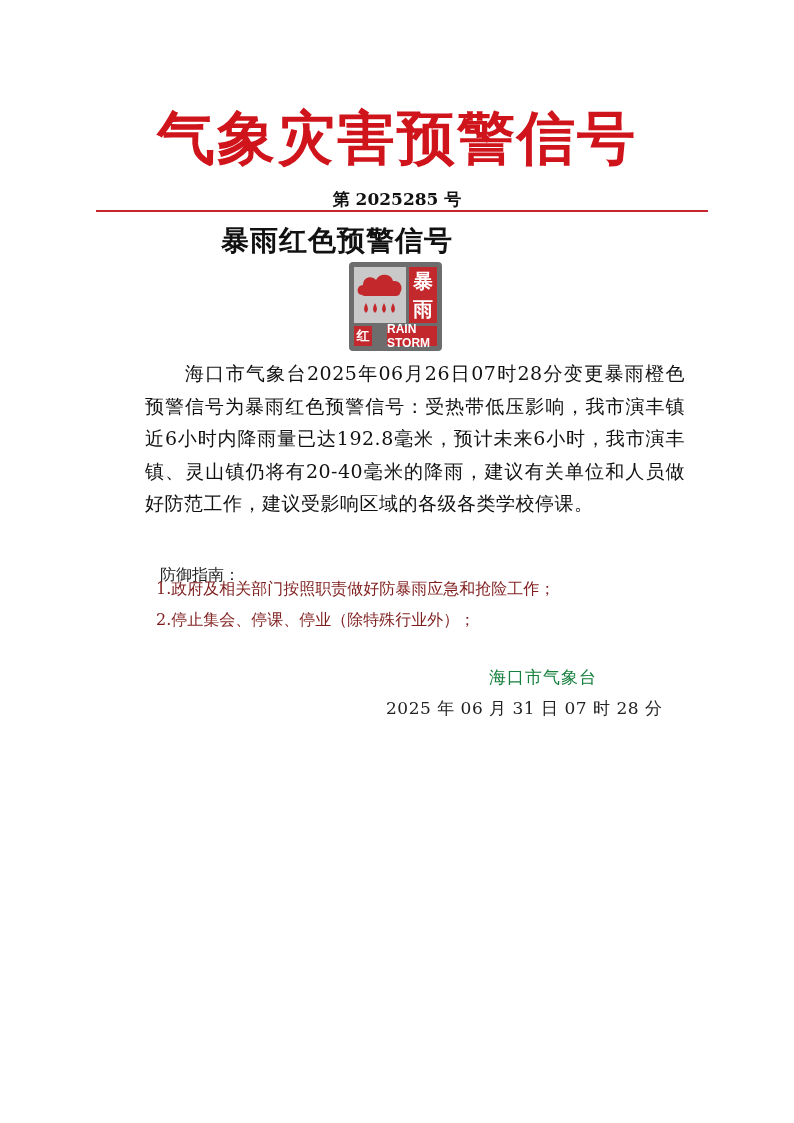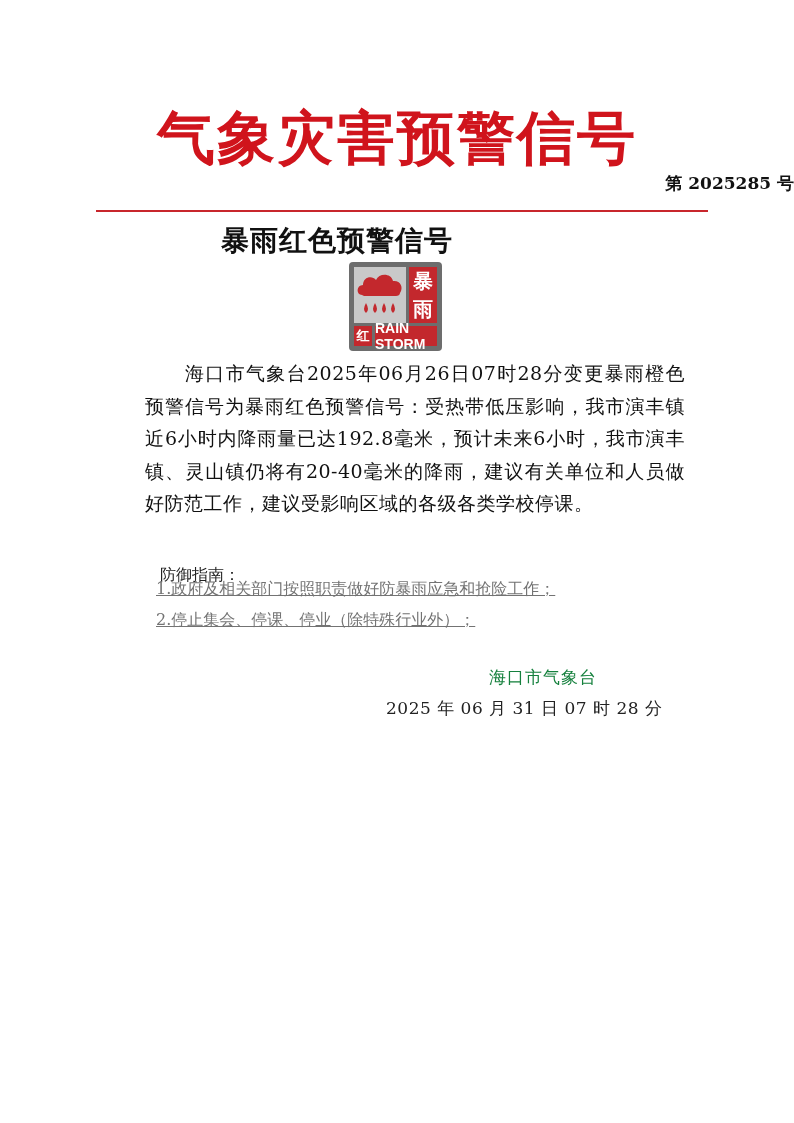--- a/index.html
+++ b/index.html
@@ -9,21 +9,21 @@
       font-family: "DejaVu Serif", "Liberation Serif", serif;
       color: #111;
     }
     .masthead {
       position: absolute; left: 0; top: 104px; width: 794px; text-align: center;
       font-family: "DejaVu Sans", "Liberation Sans", sans-serif;
       font-size: 58px; font-weight: bold; color: #d0141c; letter-spacing: 2px;
       line-height: 68px;
     }
     .docno {
-      position: absolute; left: 0; top: 172px; width: 794px; text-align: right;
+      position: absolute; left: 0; top: 188px; width: 794px; text-align: center;
       font-size: 17px; font-weight: bold; line-height: 22px;
     }
     .rule {
       position: absolute; left: 96px; top: 210px; width: 612px; height: 2px; background: #c8262c;
     }
     .signal-title {
       position: absolute; left: 0; top: 222px; width: 674px; text-align: center;
       font-family: "DejaVu Sans", "Liberation Sans", sans-serif;
       font-size: 28px; font-weight: bold; line-height: 38px; letter-spacing: 1px;
     }
@@ -42,36 +42,36 @@
       line-height: 22px;
     }
     .badge-bottom {
       position: absolute; left: 2px; top: 61px; width: 83px; height: 20px; display: flex;
     }
     .badge-level {
       width: 18px; background: #c3282d; color: #fff; font-family: "DejaVu Sans", sans-serif;
       font-size: 13px; font-weight: bold; display: flex; align-items: center; justify-content: center;
     }
     .badge-en {
-      flex: 1; margin-left: 3px; background: #c3282d; color: #fff;
-      font-family: "Liberation Sans", sans-serif; font-size: 14px; font-weight: bold;
+      flex: 1; margin-left: 15px; background: #c3282d; color: #fff;
+      font-family: "Liberation Sans", sans-serif; font-size: 12px; font-weight: bold;
       display: flex; align-items: center; justify-content: center; letter-spacing: 0px;
     }
     .body-text {
       position: absolute; left: 121px; top: 357px; width: 540px;
       font-size: 19px; line-height: 32.5px; text-align: justify; letter-spacing: 0.5px;
       text-indent: 40px;
       margin-left: 24px;
     }
     .guide {
       position: absolute; left: 160px; top: 544px; font-size: 16px; line-height: 22px; color: #222; margin-top: 20px;
     }
     .guide-list {
-      position: absolute; left: 156px; top: 574px; font-size: 16px; line-height: 30.5px; color: #737373;
-      margin: 0; padding: 0; list-style: none; text-decoration: underline;
+      position: absolute; left: 156px; top: 574px; font-size: 16px; line-height: 30.5px; color: #7f1d1d;
+      margin: 0; padding: 0; list-style: none;
     }
     .signer {
       position: absolute; left: 469px; top: 666px; font-size: 17px; line-height: 22px; color: #15803d;
       letter-spacing: 1px;
       margin-left: 20px;
     }
     .sign-date {
       position: absolute; left: 386px; top: 697px; font-size: 17px; line-height: 22px; color: #222;
       letter-spacing: 0.5px;
     }

